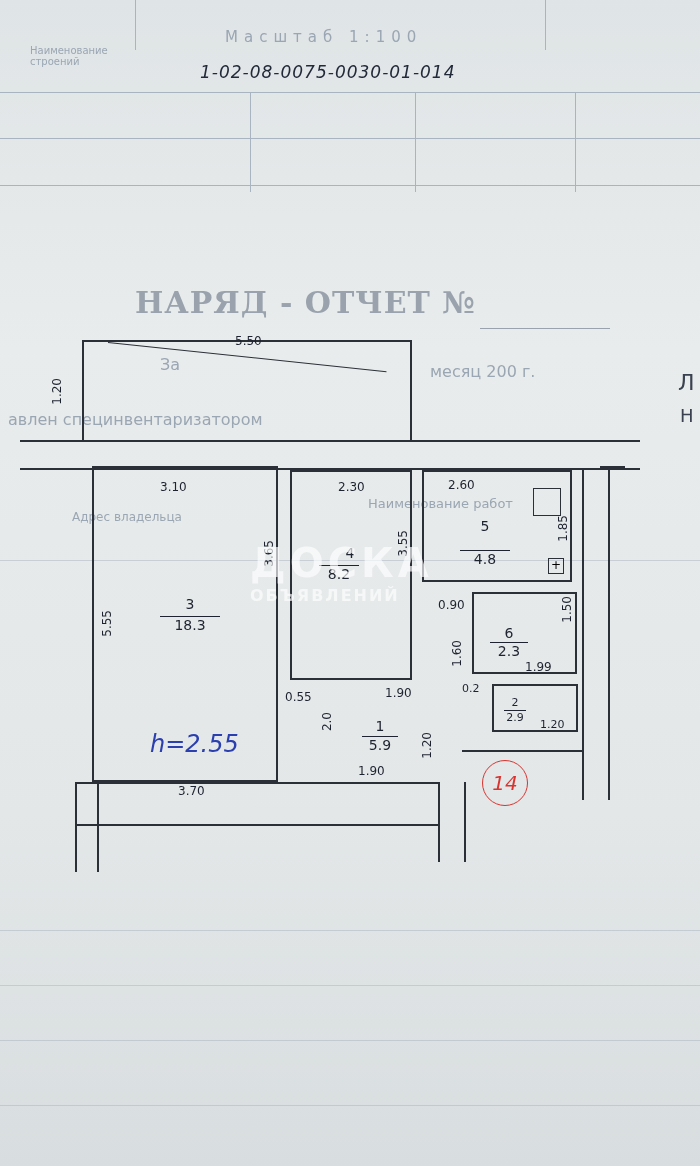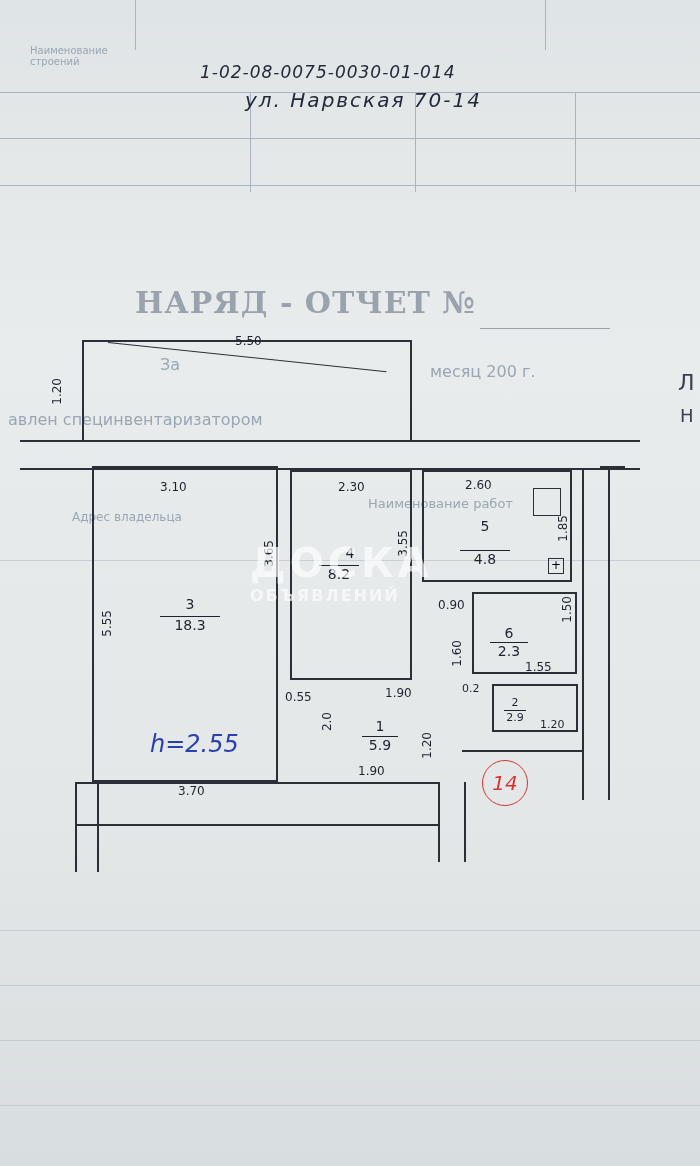--- a/index.html
+++ b/index.html
@@ -44,24 +44,24 @@
 
   <div class="form-line" style="left:135px;top:0;width:1px;height:50px;"></div>
   <div class="form-line" style="left:545px;top:0;width:1px;height:50px;"></div>
   <div class="form-line" style="left:0;top:92px;width:700px;height:1px;"></div>
   <div class="form-line" style="left:0;top:138px;width:700px;height:1px;"></div>
   <div class="form-line" style="left:0;top:185px;width:700px;height:1px;"></div>
   <div class="form-line" style="left:250px;top:92px;width:1px;height:100px;"></div>
   <div class="form-line" style="left:415px;top:92px;width:1px;height:100px;"></div>
   <div class="form-line" style="left:575px;top:92px;width:1px;height:100px;"></div>
 
+  <div class="faint" style="left:225px;top:28px;font-size:15px;letter-spacing:6px;">Масштаб 1:100</div>
   <div class="faint" style="left:30px;top:45px;font-size:10px;width:90px;">Наименование строений</div>
 
   <div class="hand" style="left:200px;top:62px;font-size:17px;letter-spacing:1px;">1-02-08-0075-0030-01-014</div>
-  <div class="hand" style="left:245px;top:88px;font-size:20px;letter-spacing:2px;">ул. Нарвская 70-14</div>
 
   <div class="title">НАРЯД - ОТЧЕТ №</div>
   <div class="form-line" style="left:480px;top:328px;width:130px;height:1px;background:#9aa3ad;"></div>
   <div class="faint" style="left:160px;top:355px;font-size:16px;">За</div>
   <div class="faint" style="left:430px;top:362px;font-size:16px;">месяц 200   г.</div>
   <div class="faint" style="left:0;top:410px;font-size:16px;padding-left:8px;">авлен специнвентаризатором</div>
   <div class="faint" style="left:72px;top:510px;font-size:12px;">Адрес владельца</div>
   <div class="faint" style="left:368px;top:496px;font-size:13px;">Наименование работ</div>
   <div class="faint" style="left:678px;top:370px;font-size:22px;color:#3a4150;">Л</div>
   <div class="faint" style="left:680px;top:405px;font-size:18px;color:#3a4150;">Н</div>
@@ -88,33 +88,33 @@
     <div class="room-area" style="left:160px;top:616px;width:60px;">18.3</div>
 
     <div class="wall" style="left:290px;top:470px;width:122px;height:210px;"></div>
     <div class="dim" style="left:338px;top:480px;">2.30</div>
     <div class="dim vert" style="left:262px;top:540px;">3.65</div>
     <div class="dim vert" style="left:396px;top:530px;">3.55</div>
     <div class="room-num" style="left:335px;top:545px;width:30px;">4</div>
     <div class="room-area" style="left:319px;top:565px;width:40px;">8.2</div>
 
     <div class="wall" style="left:422px;top:470px;width:150px;height:112px;"></div>
-    <div class="dim" style="left:448px;top:478px;margin-left:17px;">2.60</div>
+    <div class="dim" style="left:448px;top:478px;">2.60</div>
     <div class="dim vert" style="left:556px;top:515px;">1.85</div>
     <div class="room-num" style="left:470px;top:518px;width:30px;">5</div>
     <div class="room-area" style="left:460px;top:535px;width:50px;margin-top:15px;">4.8</div>
     <div style="position:absolute;left:533px;top:488px;width:26px;height:26px;border:1.5px solid #2b2f38;"></div>
     <div style="position:absolute;left:548px;top:558px;width:14px;height:14px;border:1.5px solid #2b2f38;font-size:12px;line-height:12px;text-align:center;">+</div>
 
     <div class="dim" style="left:438px;top:598px;">0.90</div>
 
     <div class="wall" style="left:472px;top:592px;width:105px;height:82px;"></div>
     <div class="room-num" style="left:494px;top:625px;width:30px;">6</div>
     <div class="room-area" style="left:490px;top:642px;width:38px;">2.3</div>
-    <div class="dim" style="left:525px;top:660px;">1.55</div>
+    <div class="dim" style="left:525px;top:660px;">1.99</div>
     <div class="dim vert" style="left:560px;top:596px;">1.50</div>
     <div class="dim vert" style="left:450px;top:640px;">1.60</div>
 
     <div class="wall" style="left:492px;top:684px;width:86px;height:48px;"></div>
     <div class="room-num" style="left:505px;top:696px;width:20px;font-size:11px;">2</div>
     <div class="room-area" style="left:504px;top:710px;width:22px;font-size:11px;">2.9</div>
     <div class="dim" style="left:540px;top:718px;font-size:11px;">1.20</div>
     <div class="dim" style="left:462px;top:682px;font-size:11px;">0.2</div>
 
     <div class="room-num" style="left:370px;top:718px;width:20px;">1</div>

